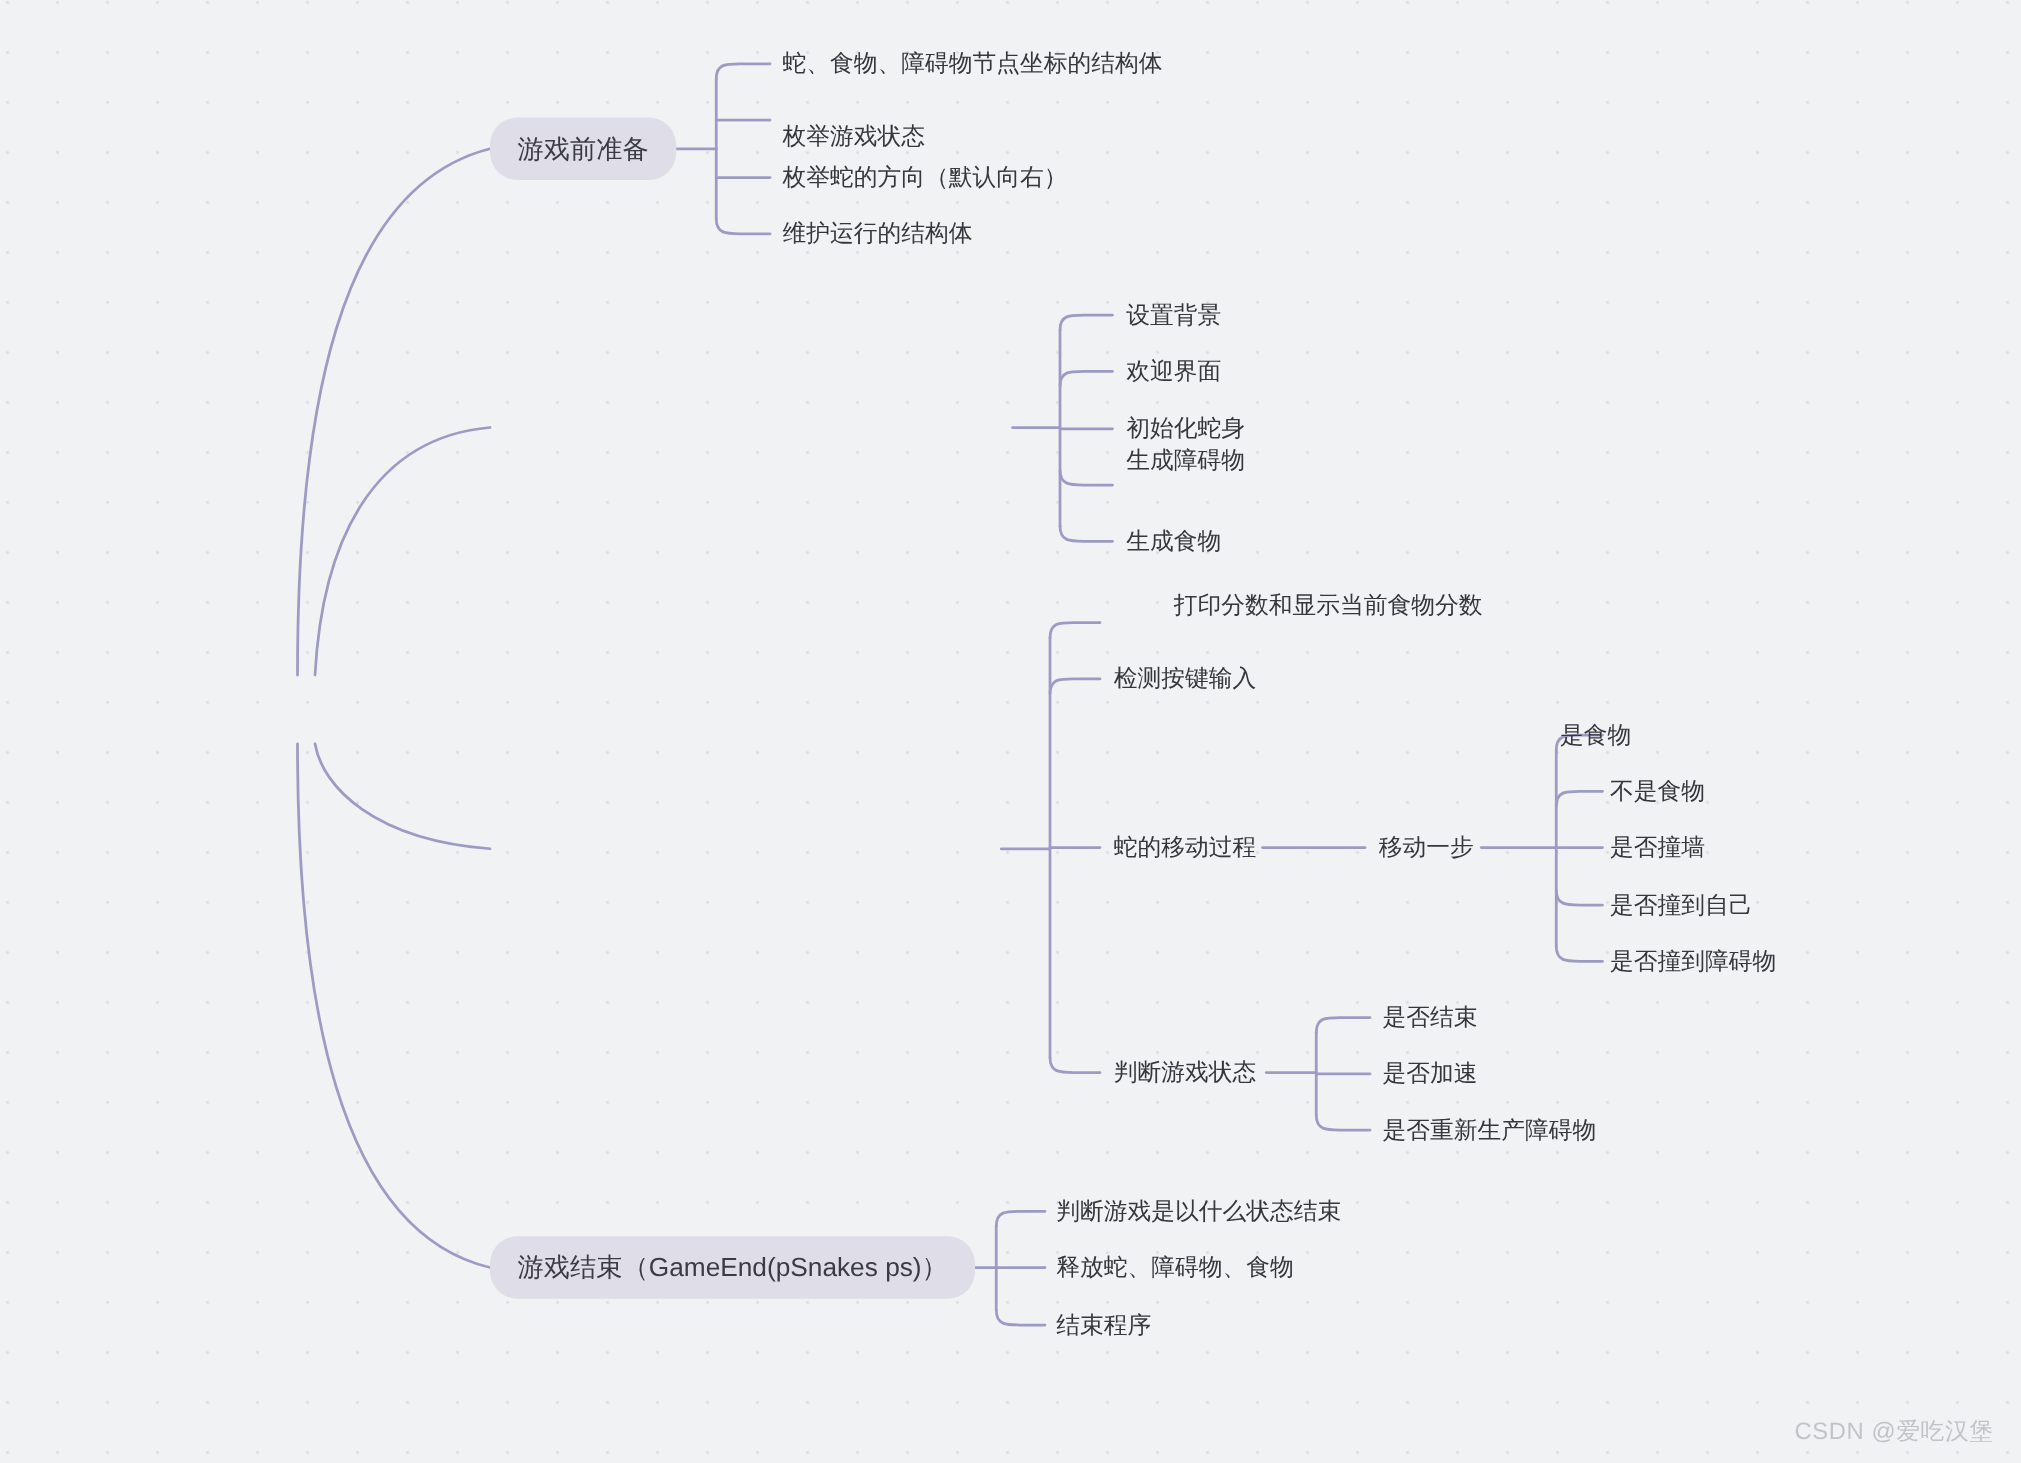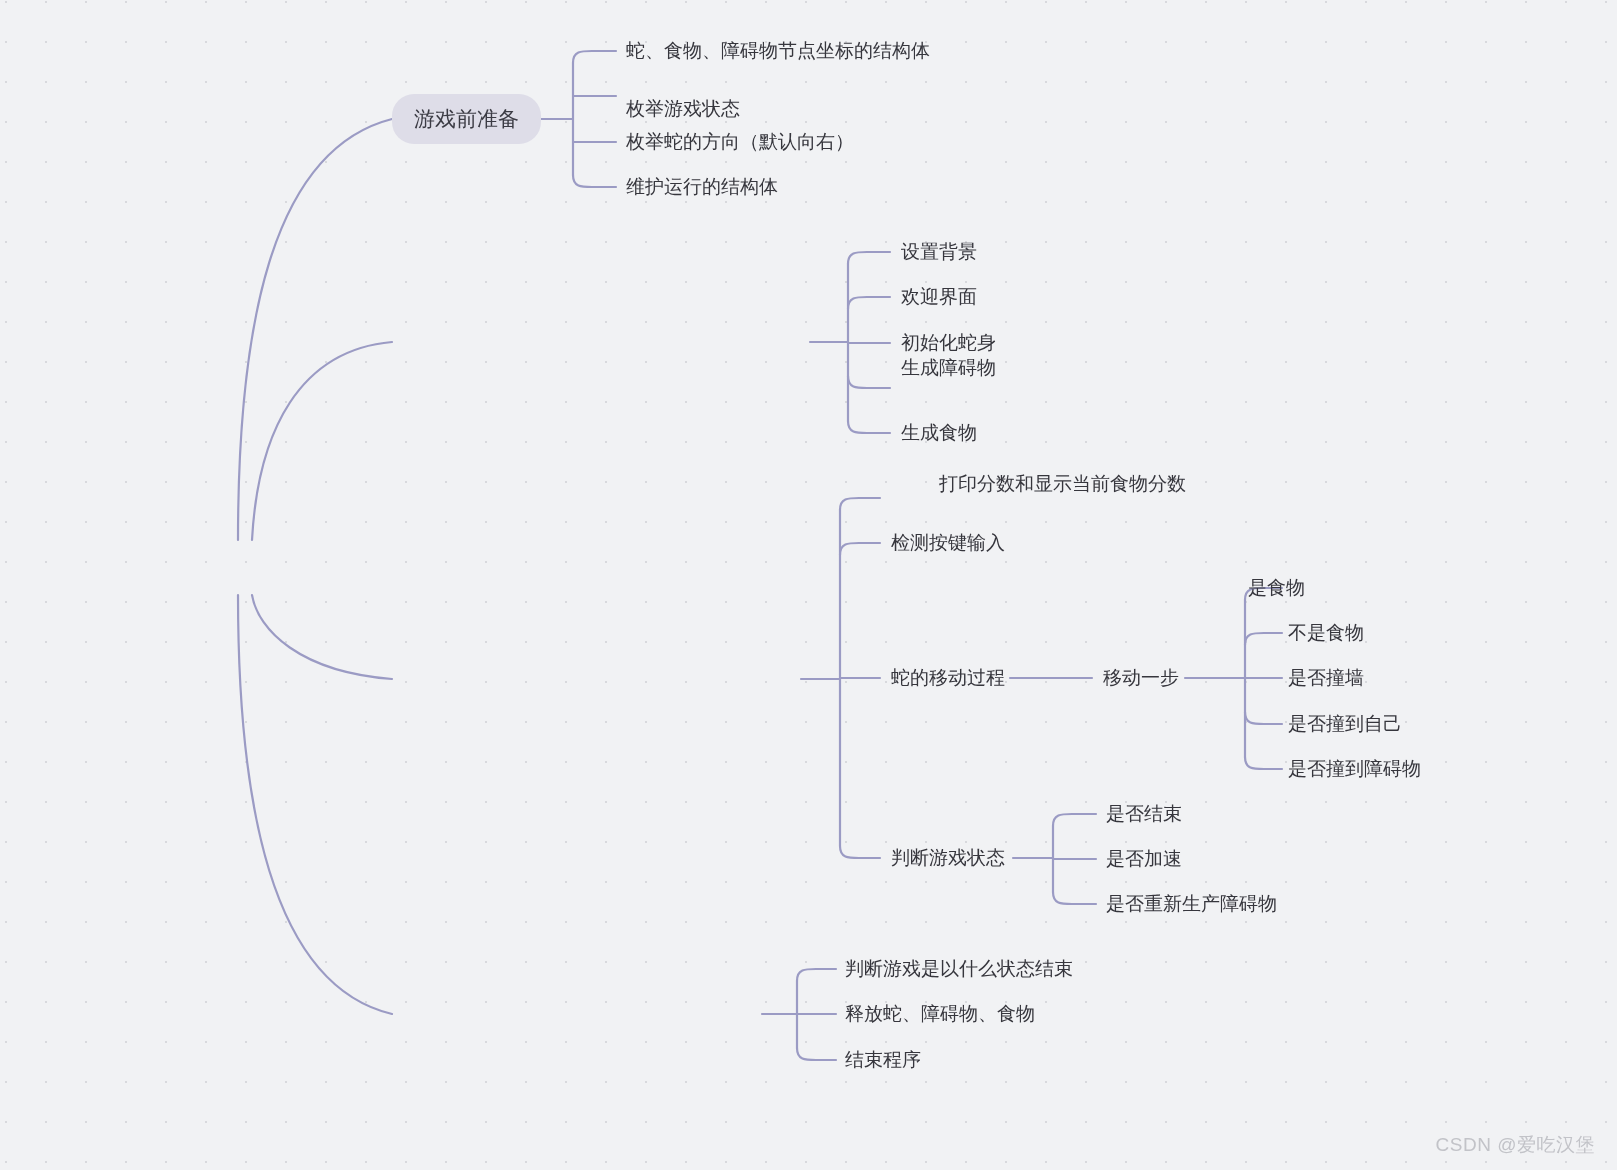--- a/index.html
+++ b/index.html
@@ -155,18 +155,19 @@
   <div class="node leaf" style="left:1248px; top:588px;">是食物</div>
   <div class="node leaf" style="left:1288px; top:633px;">不是食物</div>
   <div class="node leaf" style="left:1288px; top:678px;">是否撞墙</div>
   <div class="node leaf" style="left:1288px; top:724px;">是否撞到自己</div>
   <div class="node leaf" style="left:1288px; top:769px;">是否撞到障碍物</div>
   <div class="node mid" style="left:891px; top:858px;">判断游戏状态</div>
   <div class="node leaf" style="left:1106px; top:814px;">是否结束</div>
   <div class="node leaf" style="left:1106px; top:859px;">是否加速</div>
   <div class="node leaf" style="left:1106px; top:904px;">是否重新生产障碍物</div>
 
+  <div class="node lvl1" style="left:392px; top:1014px;">游戏结束（GameEnd(pSnakes ps)）</div>
   <div class="node leaf" style="left:845px; top:969px;">判断游戏是以什么状态结束</div>
   <div class="node leaf" style="left:845px; top:1014px;">释放蛇、障碍物、食物</div>
   <div class="node leaf" style="left:845px; top:1060px;">结束程序</div>
 
   <div class="watermark">CSDN @爱吃汉堡</div>
 </div>
 
 </body></html>

